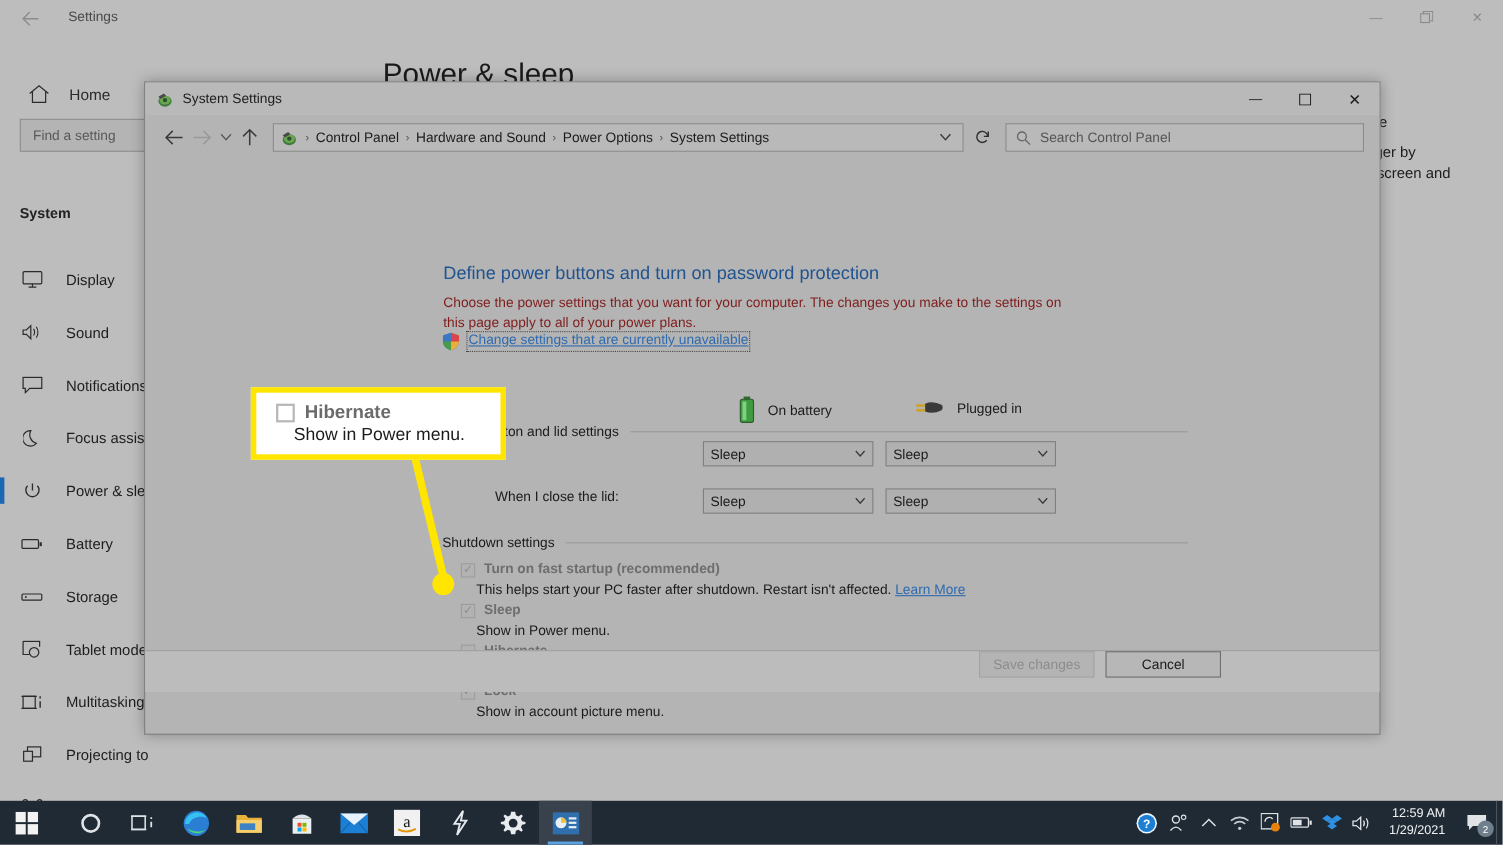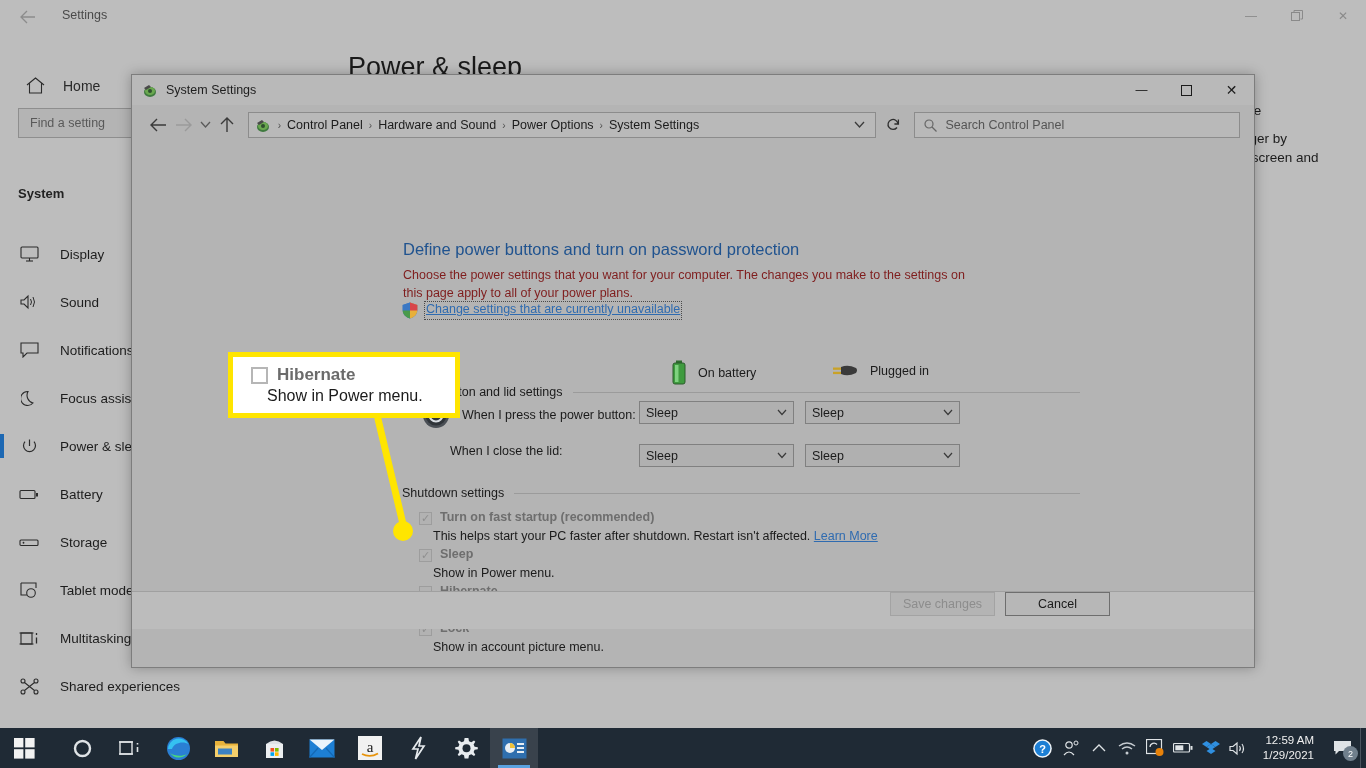--- a/index.html
+++ b/index.html
@@ -394,20 +394,29 @@
         </div>
         <div class="side-item">
           <span class="ic">
             <svg width="20" height="17" viewBox="0 0 20 17">
                 <rect x="2" y="3" width="11" height="11" fill="none" stroke="#2b2b2b" stroke-width="1.1"></rect>
                 <path d="M0.5 3 H14.5 M0.5 14 H14.5" stroke="#2b2b2b" stroke-width="1.1"></path>
                 <path d="M17.5 3 V5 M17.5 7.5 V13.5" stroke="#2b2b2b" stroke-width="1.3"></path>
               </svg>
           </span>
           <span class="lbl">Multitasking</span>
+        </div>
+        <div class="side-item">
+          <span class="ic">
+            <svg width="19" height="16" viewBox="0 0 19 16">
+                <rect x="5" y="1" width="12" height="9" fill="none" stroke="#2b2b2b" stroke-width="1.1"></rect>
+                <rect x="1.5" y="5" width="8" height="9" fill="#bdbdbd" stroke="#2b2b2b" stroke-width="1.1"></rect>
+              </svg>
+          </span>
+          <span class="lbl">Projecting to</span>
         </div>
         <div class="side-item">
           <span class="ic">
             <svg width="19" height="17" viewBox="0 0 19 17">
                 <circle cx="3" cy="3" r="2" fill="none" stroke="#2b2b2b" stroke-width="1.1"></circle>
                 <circle cx="16" cy="3" r="2" fill="none" stroke="#2b2b2b" stroke-width="1.1"></circle>
                 <circle cx="3" cy="14" r="2" fill="none" stroke="#2b2b2b" stroke-width="1.1"></circle>
                 <circle cx="16" cy="14" r="2" fill="none" stroke="#2b2b2b" stroke-width="1.1"></circle>
                 <path d="M4.5 4.5 L14.5 12.5 M14.5 4.5 L4.5 12.5" stroke="#2b2b2b" stroke-width="1.1"></path>
               </svg>
@@ -552,31 +561,20 @@
         <span>
           <svg width="28" height="18" viewBox="0 0 28 18">
             <path d="M10 5 Q17 2 25 6 Q27 8 25 11 Q17 15 10 12 Z" fill="#3a3a3a"></path>
             <rect x="2" y="5.5" width="8" height="2.3" fill="#c9a227"></rect>
             <rect x="2" y="9.8" width="8" height="2.3" fill="#c9a227"></rect>
           </svg>
         </span>
         <span>Plugged in</span>
       </div>
 
-      <div class="setting-row" style="left:290px; top:256px;">
-        <span style="margin-right:12px;">
-          <svg width="28" height="28" viewBox="0 0 28 28">
-            <circle cx="14" cy="14" r="13" fill="#4a4f55"></circle>
-            <circle cx="14" cy="14" r="10.5" fill="#2f3439"></circle>
-            <path d="M14 7 V13.5" stroke="#d8dde2" stroke-width="2" fill="none" stroke-linecap="round"></path>
-            <path d="M9.4 9.2 A6.6 6.6 0 1 0 18.6 9.2" fill="none" stroke="#d8dde2" stroke-width="2"></path>
-          </svg>
-        </span>
-        <span class="row-label">When I press the power button:</span>
-      </div>
       <div class="combo" style="position:absolute; left:507px; top:256px;">
         <span>Sleep</span>
         <span class="caret">
           <svg width="10" height="7" viewBox="0 0 10 7">
               <path d="M1 1 L5 5.5 L9 1" fill="none" stroke="#3a3a3a" stroke-width="1.2"></path>
             </svg>
         </span>
       </div>
       <div class="combo" style="position:absolute; left:673px; top:256px;">
         <span>Sleep</span>

